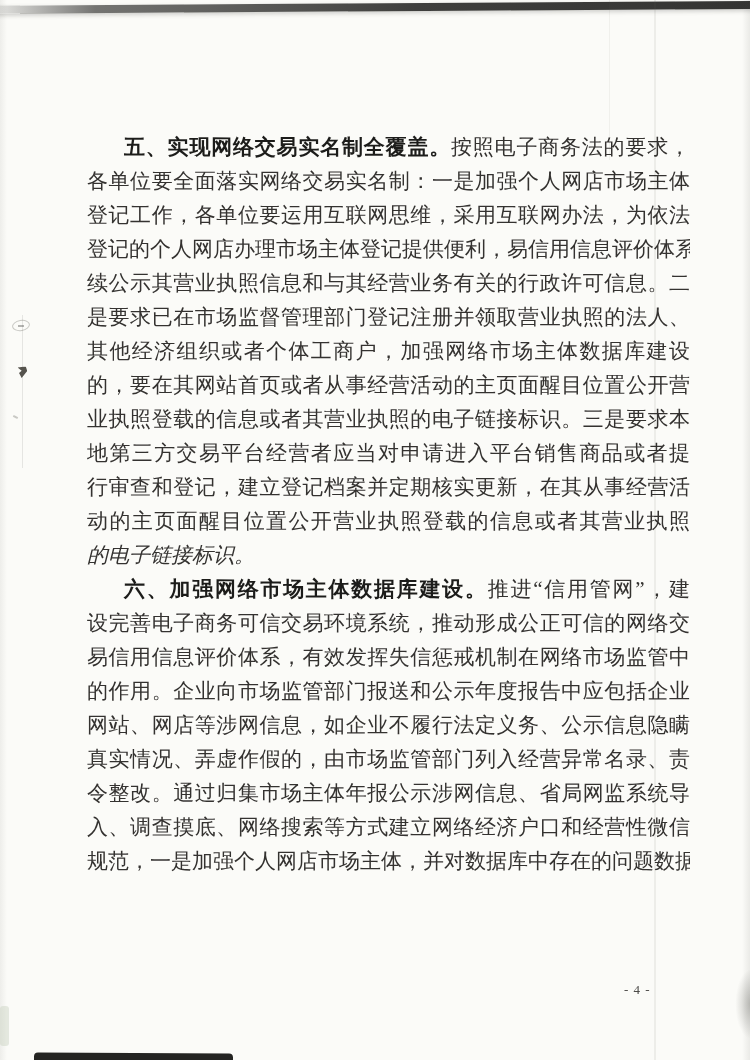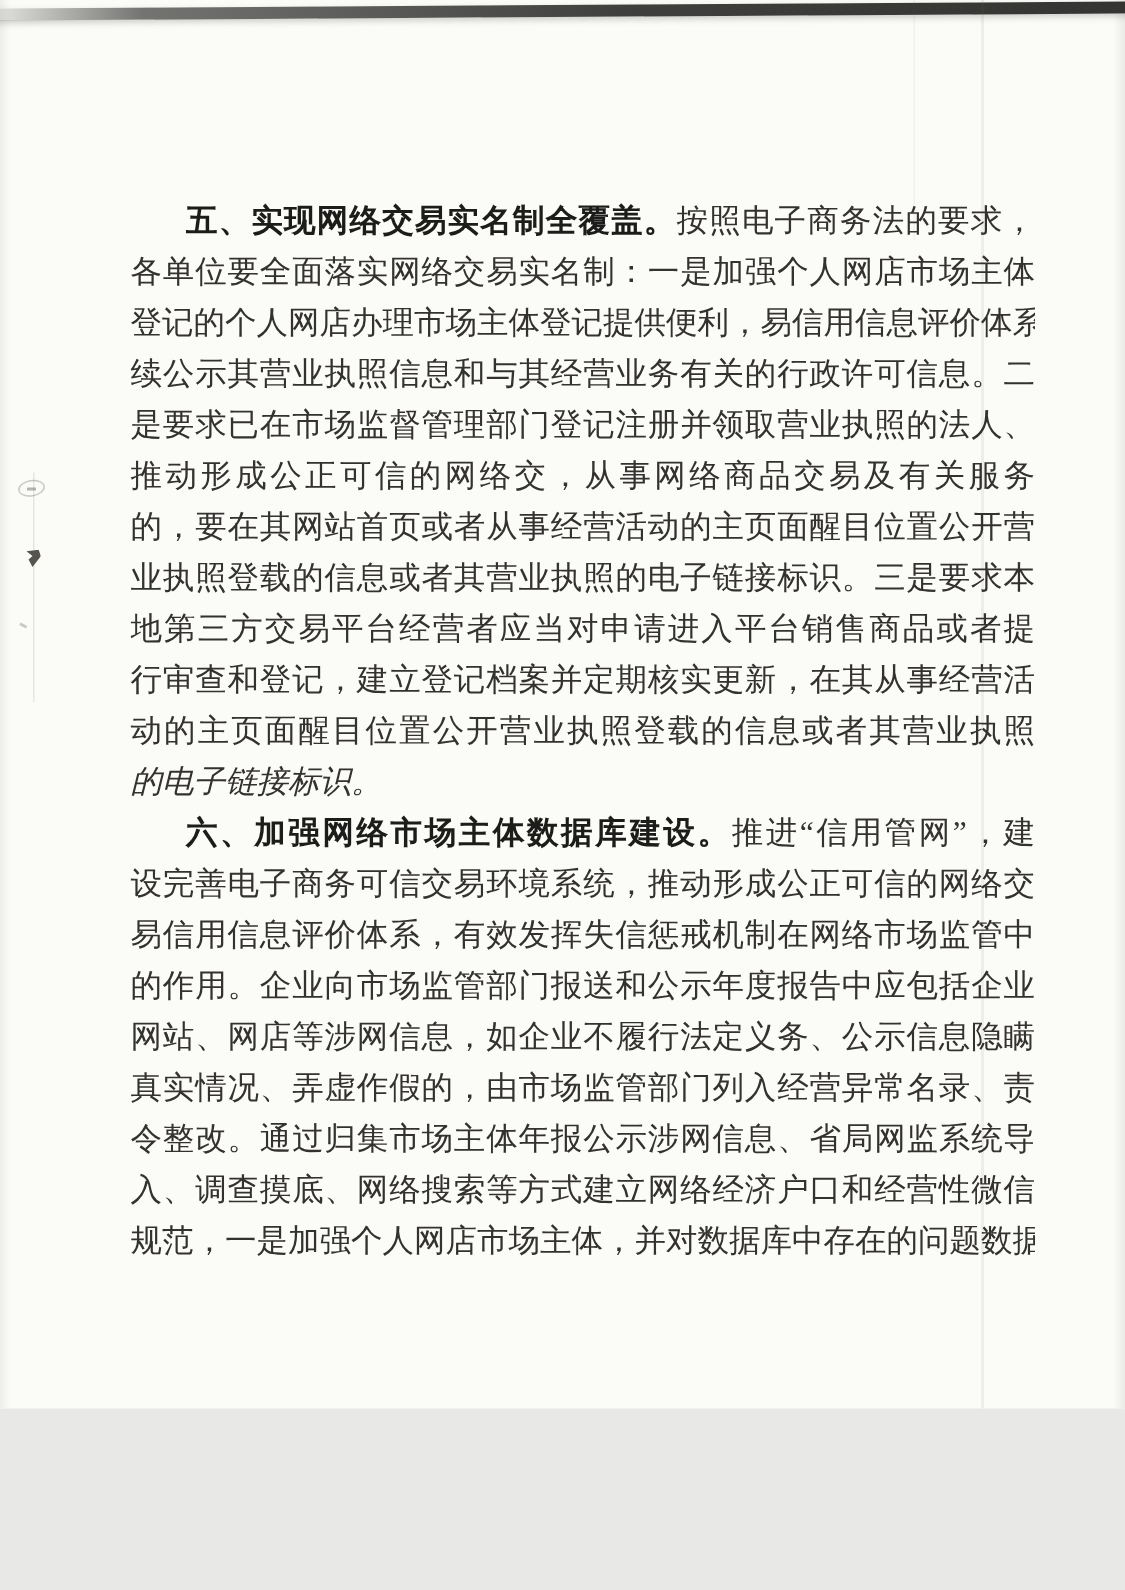--- a/index.html
+++ b/index.html
@@ -11,21 +11,21 @@
   }
   * { margin: 0; padding: 0; box-sizing: border-box; }
   html, body { width: 750px; height: 1060px; }
   body {
     font-family: "Liberation Serif", serif;
     background: #e8e8e6;
   }
   .page {
     position: relative;
     width: 750px;
-    height: 939px;
+    height: 1060px;
     background: var(--paper);
     overflow: hidden;
   }
 
   
   .edge-top {
     position: absolute;
     top: 1px; left: -4px; width: 762px; height: 8px;
     background: linear-gradient(to right,
       rgba(70,70,68,0.12),
@@ -153,24 +153,25 @@
   <div class="mark-circle"></div>
   <div class="mark-circle-dash"></div>
   <div class="mark-check"></div>
   <div class="mark-dash"></div>
   <div class="corner-smudge"></div>
   <div class="edge-bottom-left"></div>
 
   <div class="text-block">
       <div class="line indent"><b class="run-in">五、实现网络交易实名制全覆盖。</b><span>按照电子商务法的要求，</span></div>
       <div class="line"><span>各单位要全面落实网络交易实名制：一是加强个人网店市场主体</span></div>
+      <div class="line"><span>登记工作，各单位要运用互联网思维，采用互联网办法，为依法</span></div>
       <div class="line"><span>登记的个人网店办理市场主体登记提供便利，易信用信息评价体系</span></div>
       <div class="line"><span>续公示其营业执照信息和与其经营业务有关的行政许可信息。二</span></div>
       <div class="line"><span>是要求已在市场监督管理部门登记注册并领取营业执照的法人、</span></div>
-      <div class="line"><span>推动形成公正可信的网络交，从事网络商品交易及有关服务</span></div>
+      <div class="line"><span>其他经济组织或者个体工商户，加强网络市场主体数据库建设</span></div>
       <div class="line"><span>的，要在其网站首页或者从事经营活动的主页面醒目位置公开营</span></div>
       <div class="line"><span>业执照登载的信息或者其营业执照的电子链接标识。三是要求本</span></div>
       <div class="line"><span>地第三方交易平台经营者应当对申请进入平台销售商品或者提</span></div>
       <div class="line"><span>行审查和登记，建立登记档案并定期核实更新，在其从事经营活</span></div>
       <div class="line"><span>动的主页面醒目位置公开营业执照登载的信息或者其营业执照</span></div>
       <div class="line short"><span>的电子链接标识。</span></div>
       <div class="line indent"><b class="run-in">六、加强网络市场主体数据库建设。</b><span>推进“信用管网”，建</span></div>
       <div class="line"><span>设完善电子商务可信交易环境系统，推动形成公正可信的网络交</span></div>
       <div class="line"><span>易信用信息评价体系，有效发挥失信惩戒机制在网络市场监管中</span></div>
       <div class="line"><span>的作用。企业向市场监管部门报送和公示年度报告中应包括企业</span></div>

